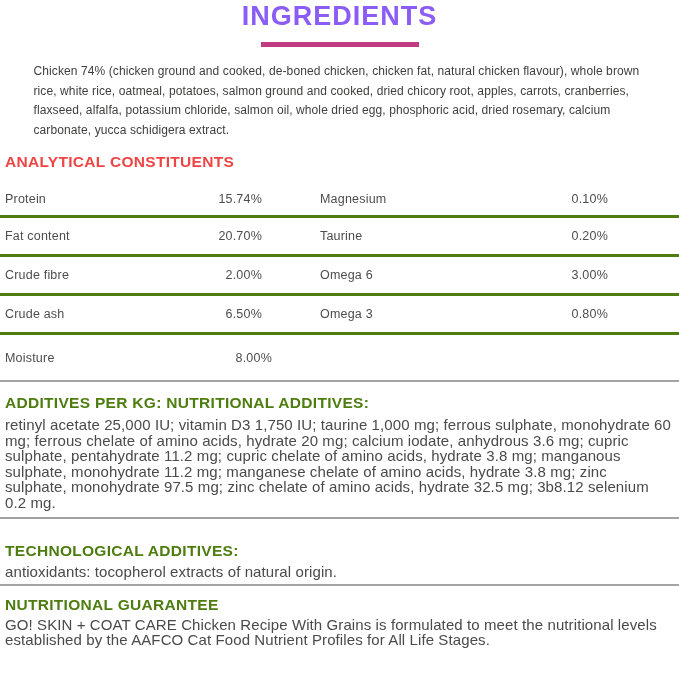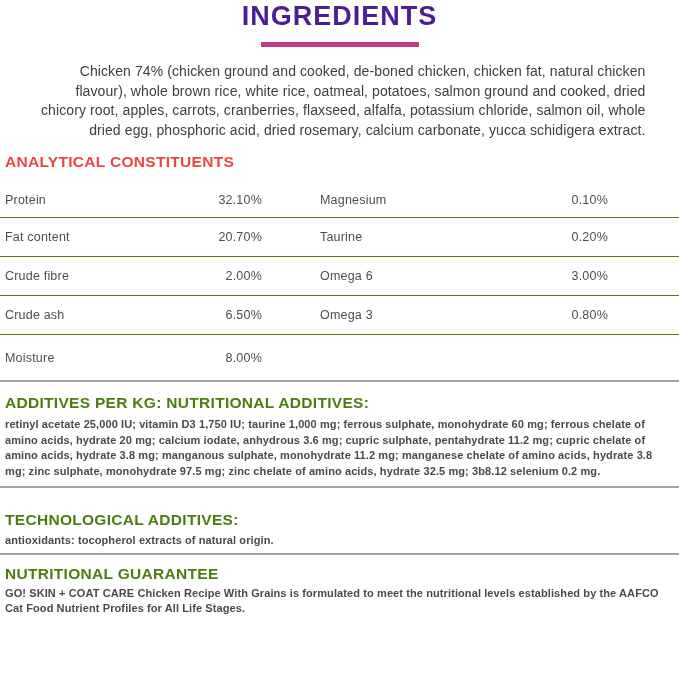--- a/index.html
+++ b/index.html
@@ -8,68 +8,67 @@
     background: #ffffff;
     font-family: "Liberation Sans", "DejaVu Sans", sans-serif;
     overflow: hidden;
   }
   .page { width: 679px; height: 678px; background: #fff; }
 
   
   .hdr { text-align: center; padding-top: 2px; }
   .title {
     font-size: 27px; line-height: 28px; font-weight: bold;
-    letter-spacing: 1px; color: #4c1d95;
+    letter-spacing: 1px; color: #8b5cf6;
   }
   .accent-bar {
     width: 158px; height: 5px; margin: 12px auto 0 auto;
     background: #c23b82;
   }
 
   
   .ingredients-p {
     max-width: 612px; margin: 15px auto 0 auto;
-    font-size: 14px; line-height: 19.5px; letter-spacing: 0.1px;
-    color: #3e3e3d; text-align: right;
+    font-size: 12px; line-height: 19.5px; letter-spacing: 0.1px;
+    color: #3e3e3d; text-align: left;
   }
 
   
   .analytical-h {
     margin: 13px 0 0 5px;
     font-size: 15.5px; font-weight: bold; letter-spacing: 0.3px;
     color: #ef4444;
   }
   .atable { margin-top: 11px; width: 679px; }
   .arow {
     display: grid;
     grid-template-columns: 175px 82px 58px 180px 108px;
     align-items: center;
     padding-left: 5px;
     height: 39px;
-    border-bottom: 1px solid #4d7c0f;
+    border-bottom: 3px solid #4d7c0f;
     font-size: 12.5px; letter-spacing: 0.2px; color: #4d4d4d;
   }
   .arow:first-child { height: 36px; }
-  .arow:last-child  { height: 47px; border-bottom: 2px solid #a3a3a3; }
+  .arow:last-child  { height: 47px; border-bottom: 2px solid #a3a3a3; gap: 10px; }
   .arow .val { text-align: right; }
   .arow .gap { display: inline-block; }
 
   
   .sect { padding: 12px 8px 7px 5px; }
   .sect + .sect { border-top: 2px solid #a3a3a3; }
   .sect h2 {
     font-size: 15.5px; line-height: 18px; font-weight: bold;
     letter-spacing: 0.3px; color: #4d7c0f;
   }
   .sect p {
     margin-top: 5px;
-    font-size: 11px; line-height: 15.5px; letter-spacing: 0.1px;
+    font-size: 15px; line-height: 15.5px; letter-spacing: 0.1px;
     color: #4a4a4a;
     max-width: 669px;
-    font-weight: bold;
   }
   .sect-tech { padding-top: 23px; padding-bottom: 4px; }
   .sect-tech p, .sect-zoo p { margin-top: 4px; }
   .sect-zoo { padding-top: 15px; padding-bottom: 4px; }
   .sect-guar { padding-top: 10px; }
   .sect-guar p { margin-top: 3px; line-height: 15px; }
 </style>
 </head>
 <body>
 
@@ -80,21 +79,21 @@
     <div class="accent-bar" style="background: rgb(194, 59, 130);"></div>
   </div>
 
   <p class="ingredients-p">Chicken 74% (chicken ground and cooked, de-boned chicken, chicken fat, natural chicken flavour), whole brown rice, white rice, oatmeal, potatoes, salmon ground and cooked, dried chicory root, apples, carrots, cranberries, flaxseed, alfalfa, potassium chloride, salmon oil, whole dried egg, phosphoric acid, dried rosemary, calcium carbonate, yucca schidigera extract.</p>
 
   <h2 class="analytical-h">ANALYTICAL CONSTITUENTS</h2>
 
   <div class="atable">
     <div class="arow">
       <span class="lbl">Protein</span>
-      <span class="val">32.10%</span>
+      <span class="val">15.74%</span>
       <span class="gap"></span>
       <span class="lbl">Magnesium</span>
       <span class="val">0.10%</span>
     </div>
     <div class="arow">
       <span class="lbl">Fat content</span>
       <span class="val">20.70%</span>
       <span class="gap"></span>
       <span class="lbl">Taurine</span>
       <span class="val">0.20%</span>

